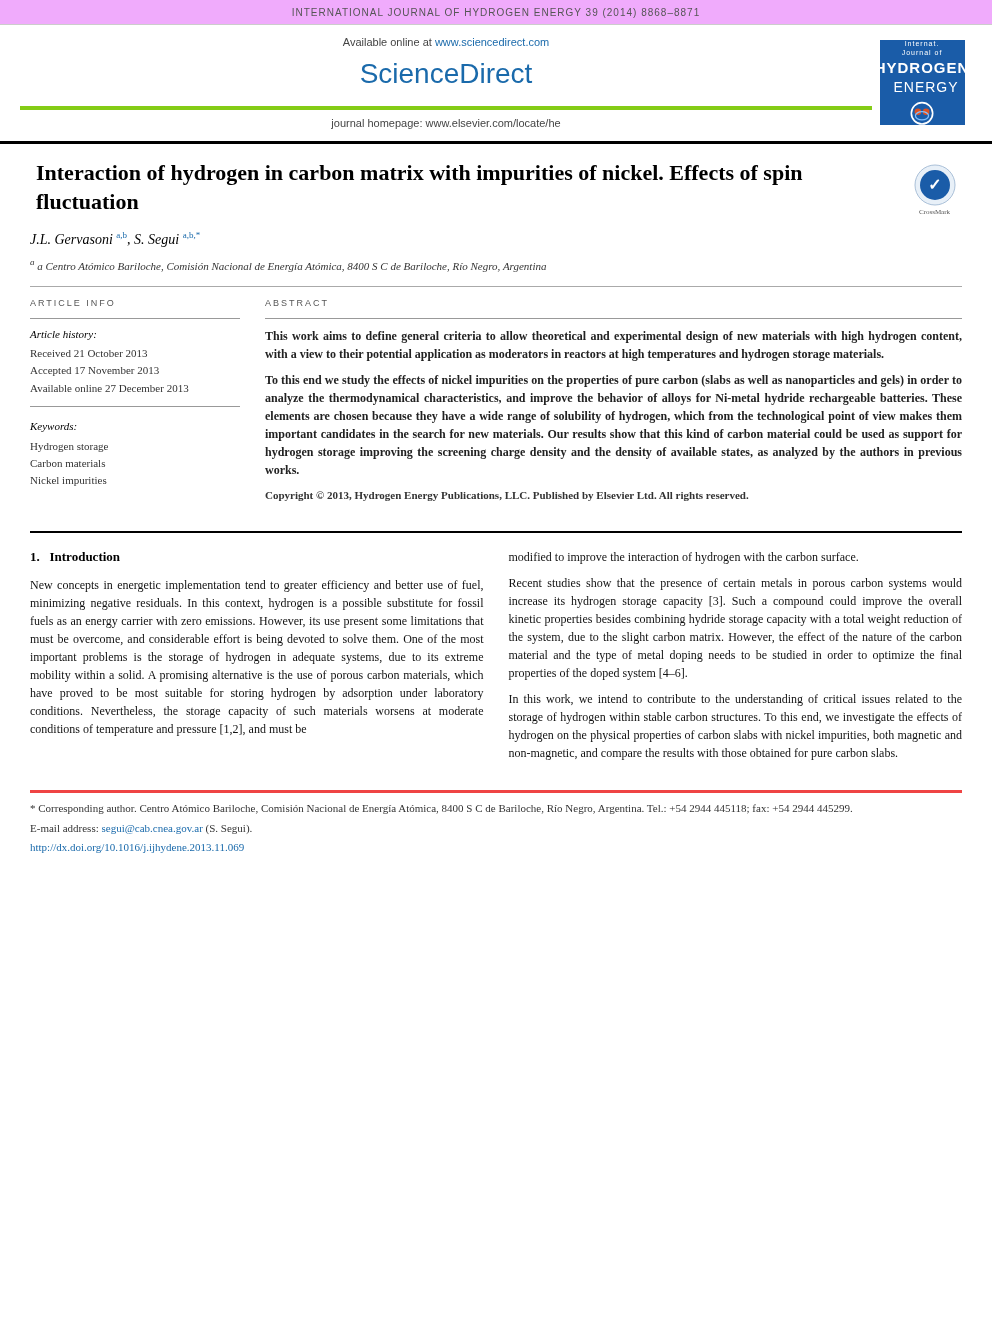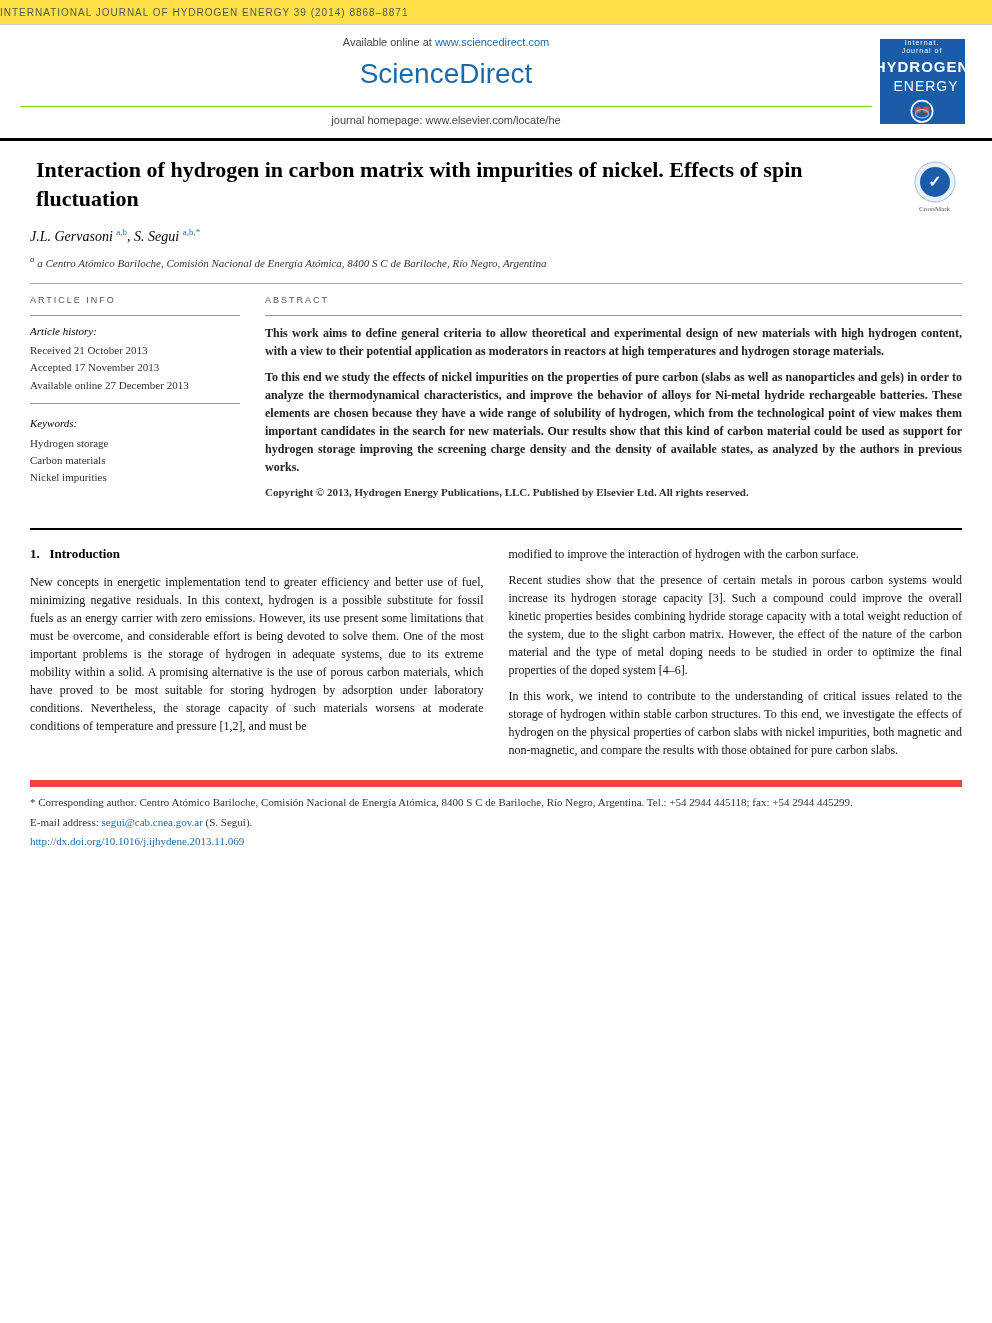--- a/index.html
+++ b/index.html
@@ -8,22 +8,22 @@
       background: #fff;
       width: 992px;
       min-height: 1323px;
       color: #000;
       font-size: 13px;
       line-height: 1.4;
     }
 
     
     .journal-header {
-      background: #fde047;
-      text-align: left;
+      background: #f0abfc;
+      text-align: center;
       padding: 6px 0 4px;
       border-bottom: 1px solid #ccc;
       font-size: 10px;
       letter-spacing: 1px;
       color: #555;
       font-family: Arial, sans-serif;
       text-transform: uppercase;
     }
 
     
@@ -83,21 +83,21 @@
       color: #1a6aab;
       font-family: Arial, sans-serif;
       font-weight: normal;
     }
 
     .journal-homepage {
       font-size: 11px;
       color: #444;
       font-family: Arial, sans-serif;
       margin-top: 8px;
-      border-top: 1px solid #84cc16;
+      border-top: 4px solid #84cc16;
       padding-top: 6px;
       width: 100%;
       text-align: center;
     }
 
     .hydrogen-logo {
       width: 100px;
       flex-shrink: 0;
       display: flex;
       align-items: center;
@@ -335,22 +335,22 @@
       text-align: justify;
       color: #111;
     }
 
     .body-text p {
       margin-bottom: 8px;
     }
 
     
     .footer-notes {
-      margin-top: 13px;
-      border-top: 7px solid #ef4444;
+      margin-top: 20px;
+      border-top: 3px solid #ef4444;
       padding-top: 8px;
       font-size: 11px;
       color: #333;
     }
 
     .footer-notes p {
       margin-bottom: 4px;
     }
 
     .footer-link {

